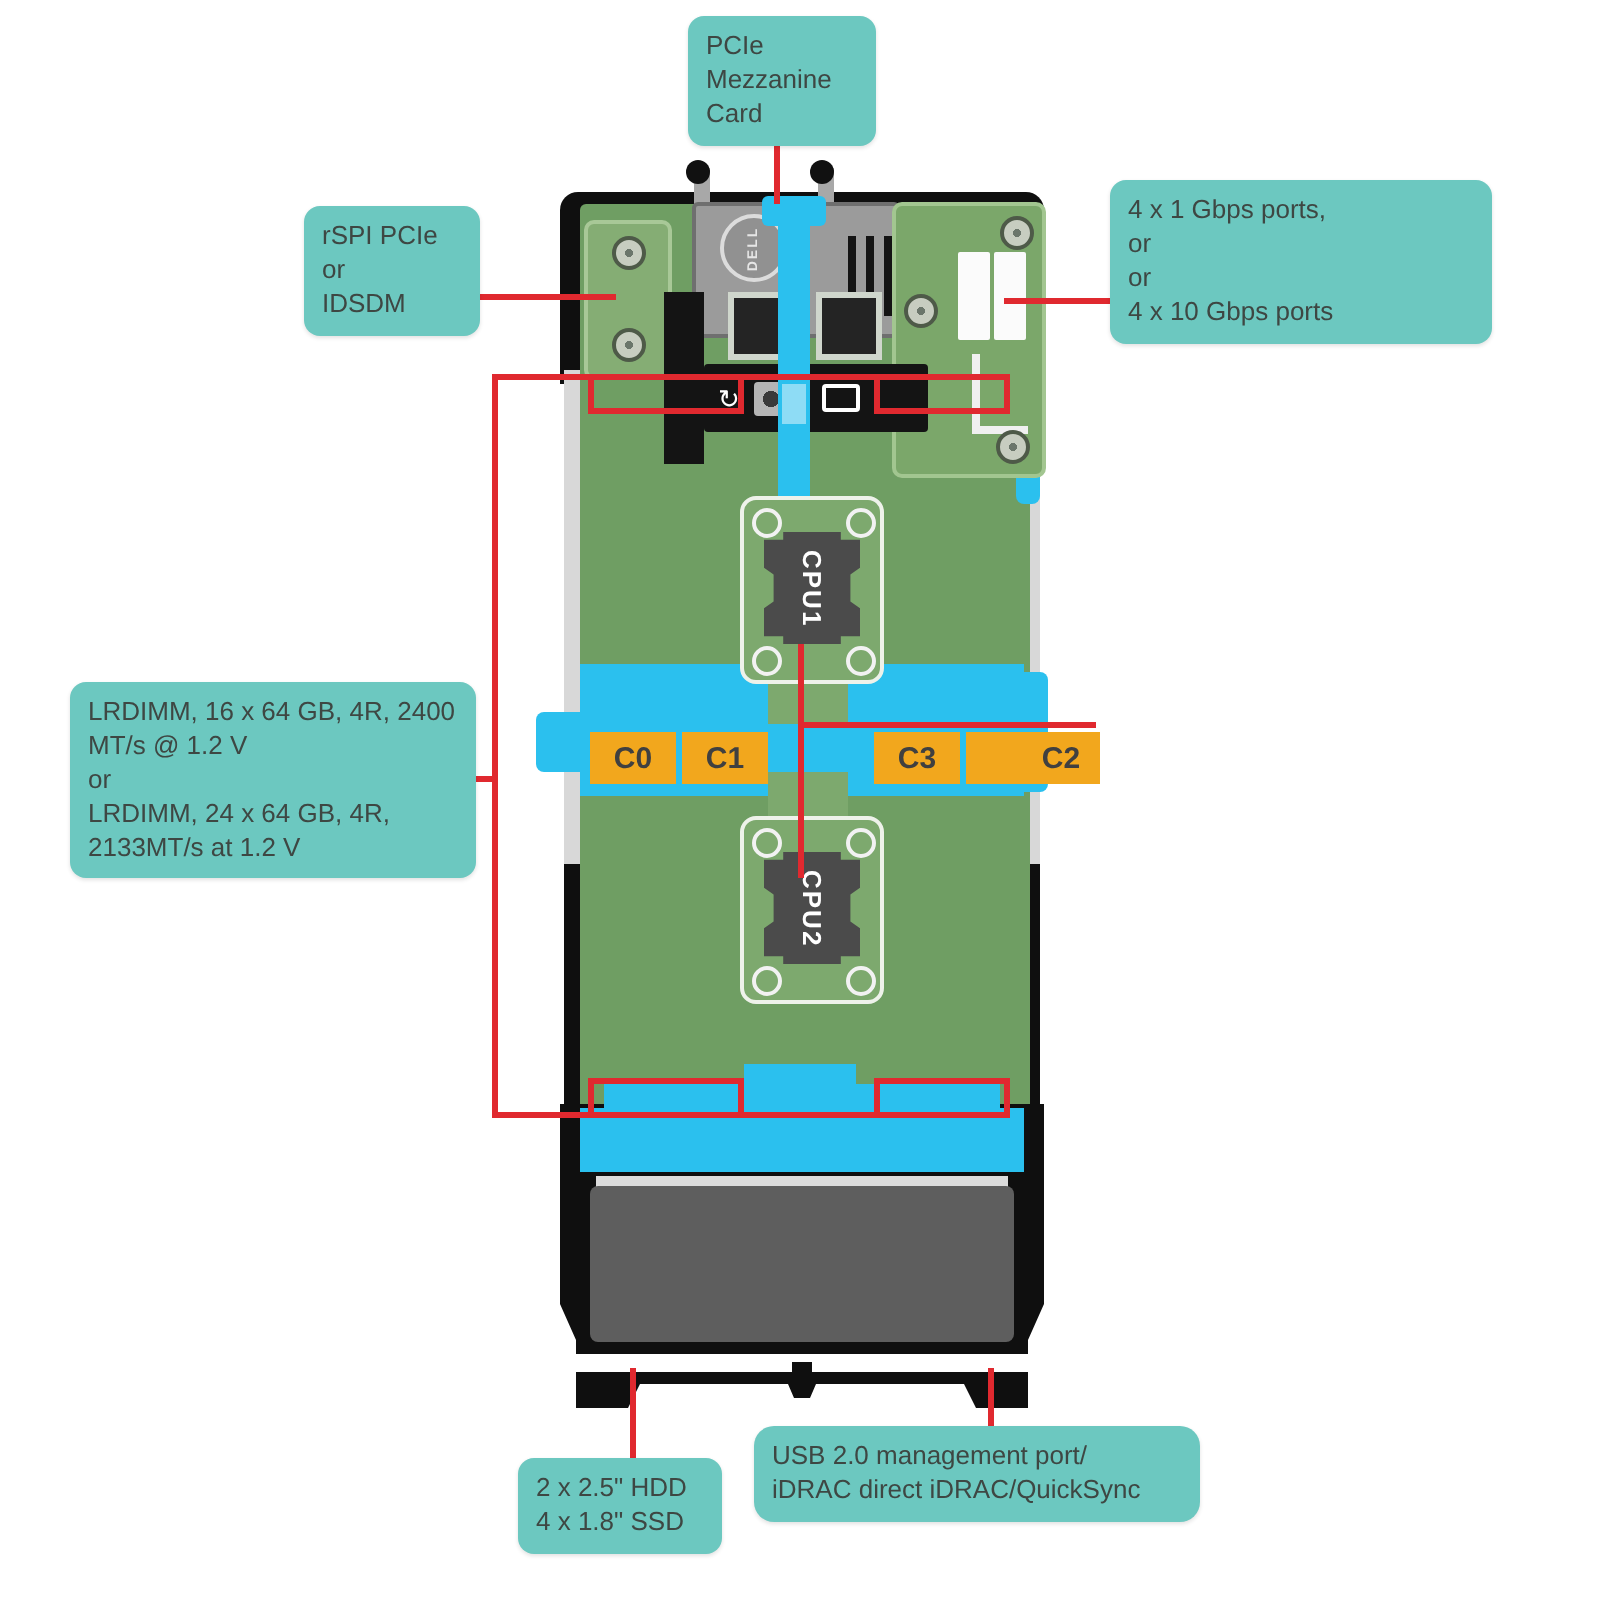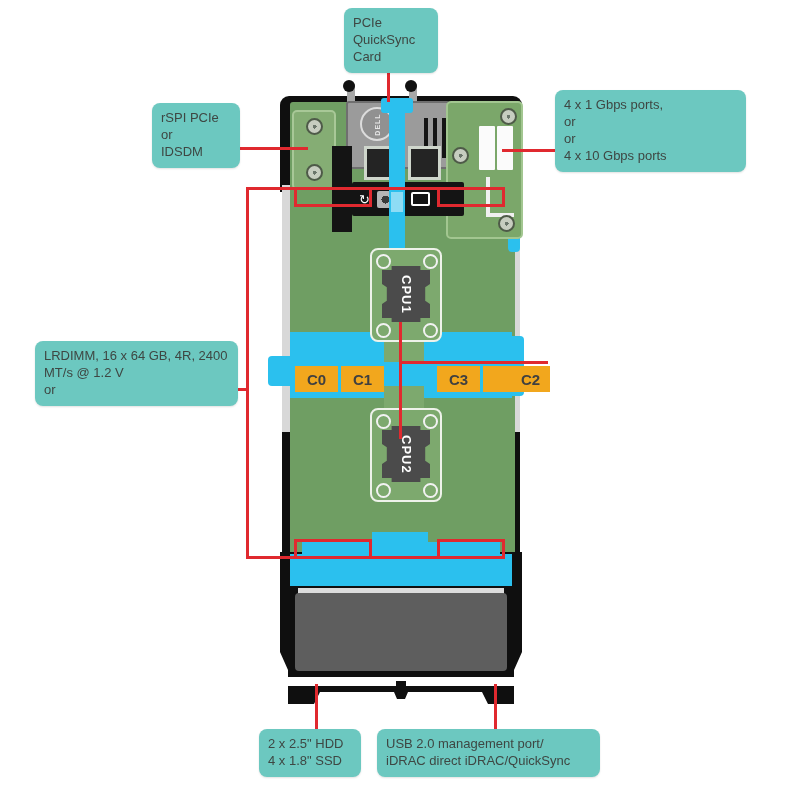--- a/index.html
+++ b/index.html
@@ -332,46 +332,47 @@
   <div class="bracket" style="left:437px;top:539px;width:62px;height:14px;"></div>
 
   <div class="ln" style="left:400px;top:361px;width:148px;height:3px;"></div>
   <div class="ln" style="left:399px;top:322px;width:3px;height:117px;"></div>
 
   <div class="ln" style="left:315px;top:684px;width:3px;height:48px;"></div>
   <div class="ln" style="left:494px;top:684px;width:3px;height:48px;"></div>
 
   <div class="callout" style="left:344px;top:8px;width:76px;">
     <div class="cl">PCIe</div>
-    <div class="cl">QuickSync</div>
+    <div class="cl">Mezzanine</div>
     <div class="cl">Card</div>
   </div>
 
   <div class="callout" style="left:152px;top:103px;width:70px;">
     <div class="cl">rSPI PCIe</div>
     <div class="cl">or</div>
     <div class="cl">IDSDM</div>
   </div>
 
   <div class="callout" style="left:555px;top:90px;width:173px;">
     <div class="cl">4 x 1 Gbps ports,</div>
     <div class="cl">or</div>
     <div class="cl">or</div>
     <div class="cl">4 x 10 Gbps ports</div>
   </div>
 
   <div class="callout" style="left:35px;top:341px;width:185px;">
     <div class="cl">LRDIMM, 16 x 64 GB, 4R, 2400 MT/s @ 1.2 V</div>
     <div class="cl">or</div>
+    <div class="cl">LRDIMM, 24 x 64 GB, 4R, 2133MT/s at 1.2 V</div>
   </div>
 
 
   <div class="callout" style="left:259px;top:729px;width:84px;">
     <div class="cl">2 x 2.5" HDD</div>
     <div class="cl">4 x 1.8" SSD</div>
   </div>
 
-  <div class="callout" style="left:377px;top:729px;width:205px;">
+  <div class="callout" style="left:377px;top:713px;width:205px;border-radius:10px;">
     <div class="cl">USB 2.0 management port/</div>
     <div class="cl">iDRAC direct iDRAC/QuickSync</div>
   </div>
 
 </div>
 
 </body></html>

